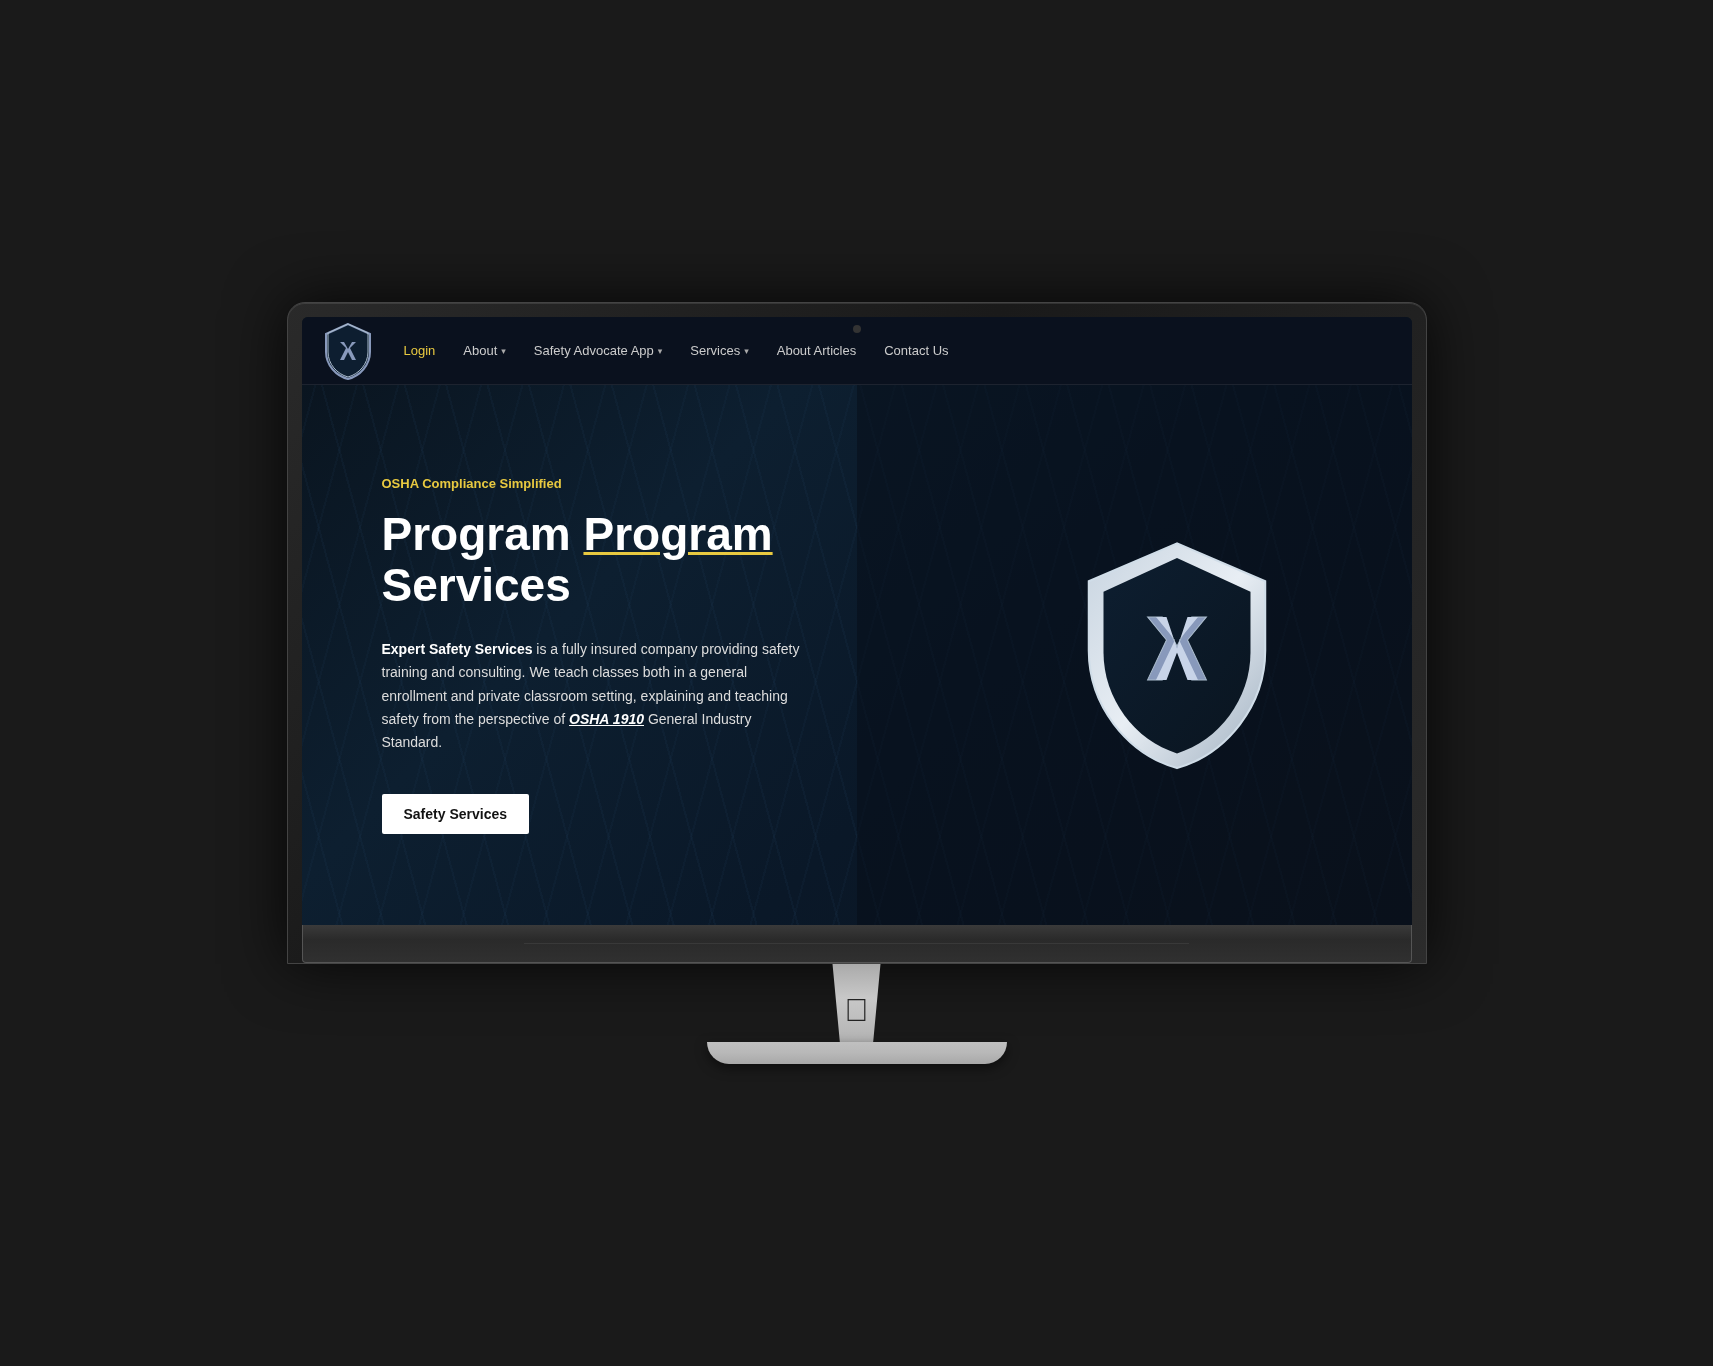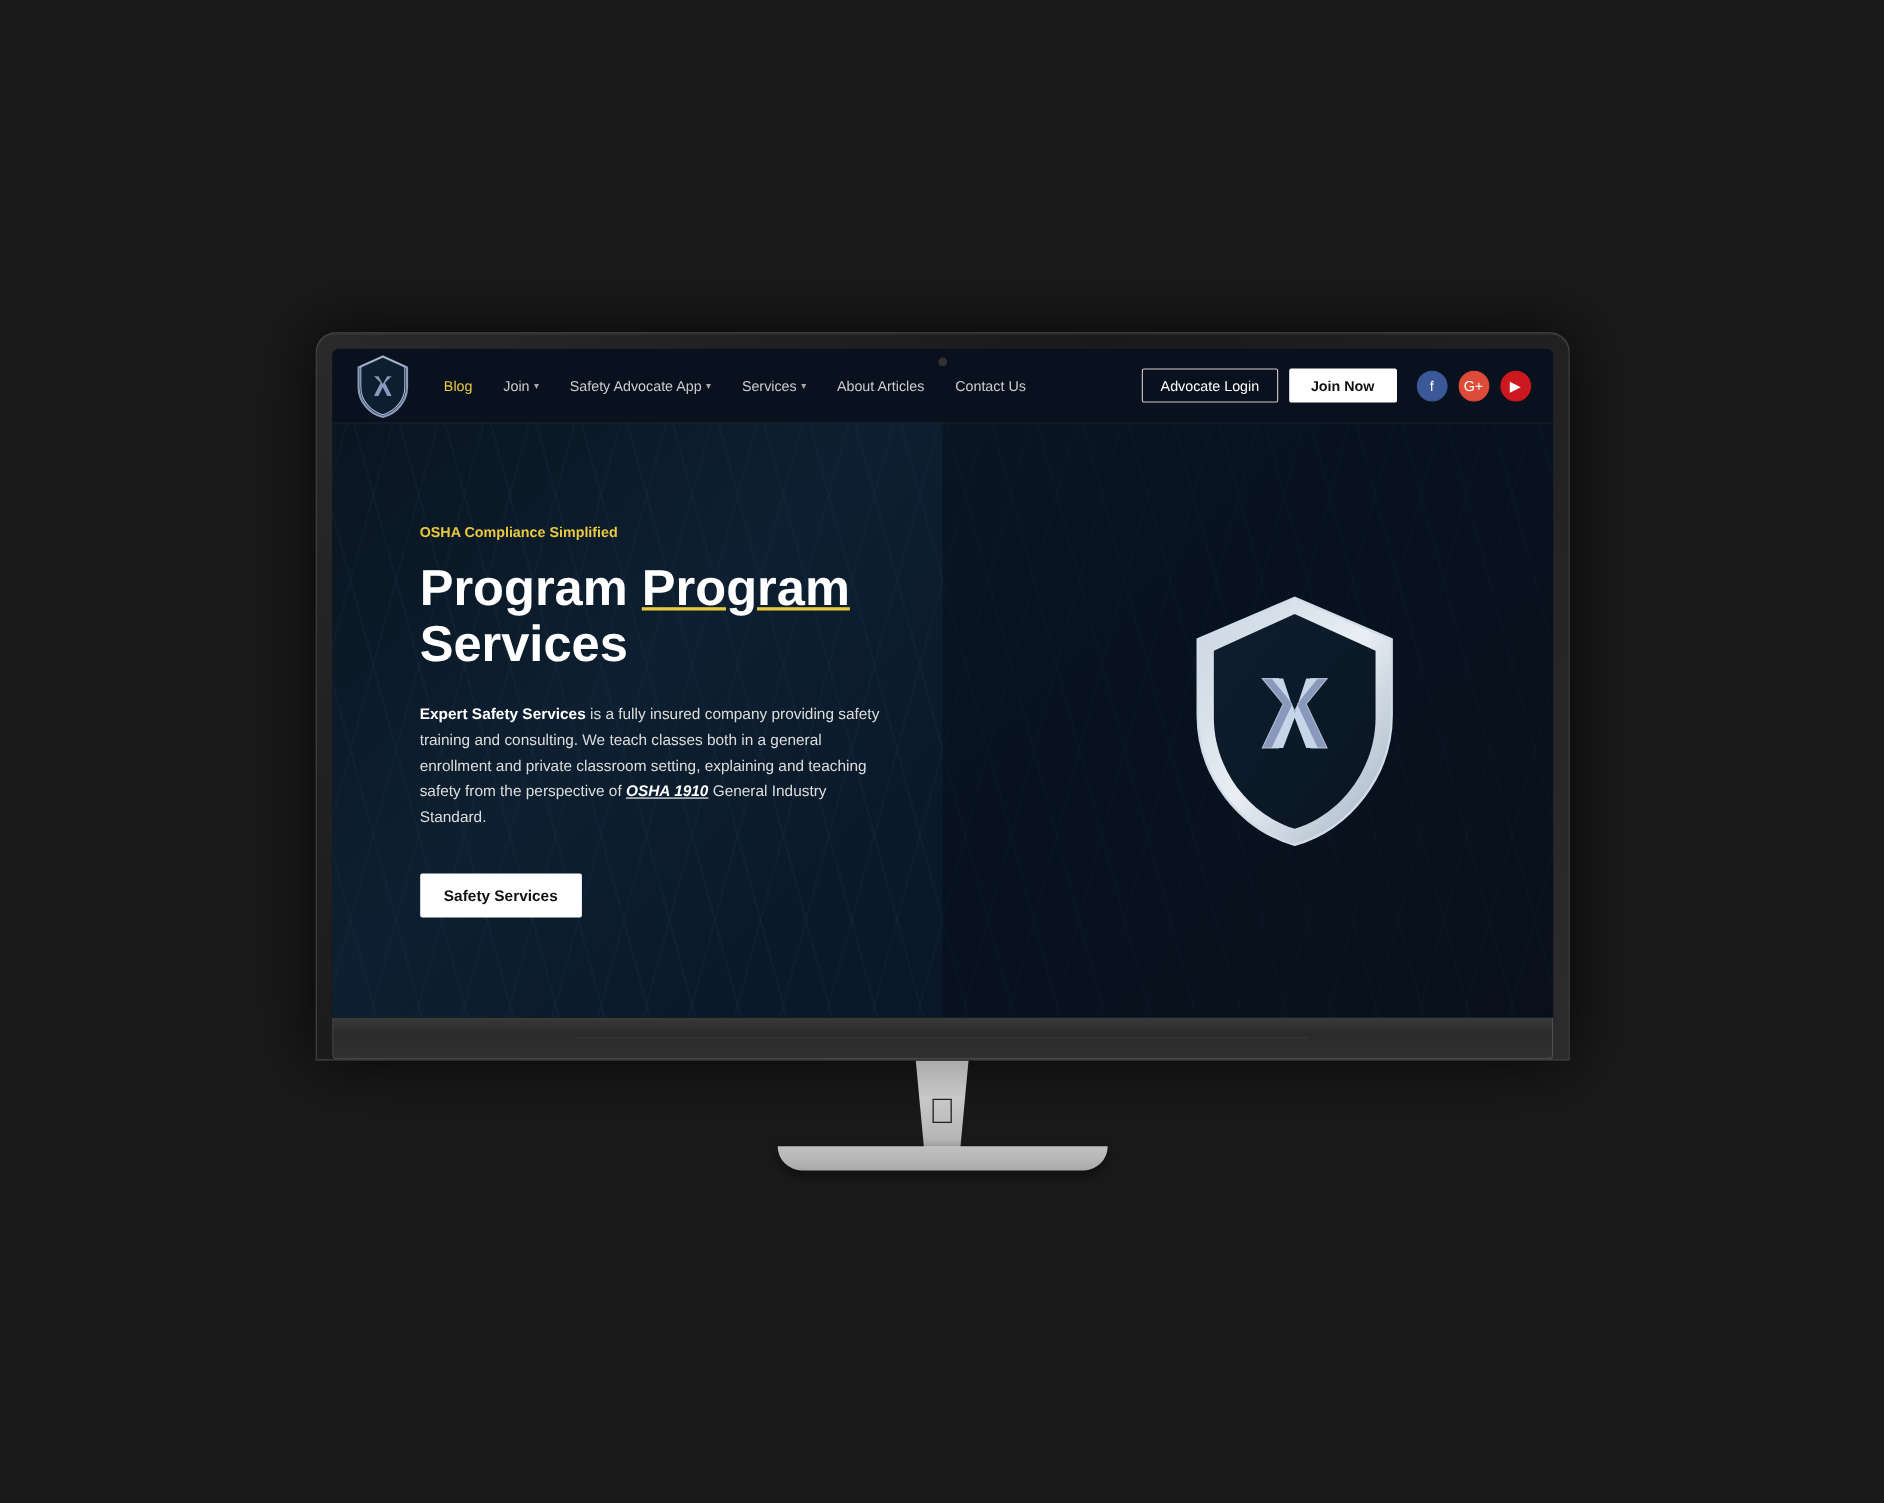--- a/index.html
+++ b/index.html
@@ -340,51 +340,42 @@
           <div class="logo-area">
             <svg class="logo-shield" viewBox="0 0 52 58" fill="none" xmlns="http://www.w3.org/2000/svg">
               <path d="M26 2L4 12V30C4 43 14 54 26 57C38 54 48 43 48 30V12L26 2Z" fill="#0d1e30" stroke="#8899bb" stroke-width="2"></path>
               <path d="M26 2L6 11V30C6 42 15 52 26 55C37 52 46 42 46 30V11L26 2Z" fill="none" stroke="#aabbcc" stroke-width="1"></path>
               <path d="M18 20L24 26L18 38H22L26 30L30 38H34L28 26L34 20H30L26 27L22 20Z" fill="#8899bb"></path>
             </svg>
           </div>
 
           <div class="nav-links">
             <div class="nav-item active">
-              <span>Blog</span>
+              <span>Login</span>
             </div>
             <div class="nav-item">
-              <span>Join</span>
+              <span>About</span>
               <span class="chevron">▾</span>
             </div>
             <div class="nav-item">
               <span>Safety Advocate App</span>
               <span class="chevron">▾</span>
             </div>
             <div class="nav-item">
               <span>Services</span>
               <span class="chevron">▾</span>
             </div>
             <div class="nav-item">
               <span>About Articles</span>
             </div>
             <div class="nav-item">
               <span>Contact Us</span>
             </div>
           </div>
 
-          <div class="nav-right">
-            <button class="btn-advocate-login">Advocate Login</button>
-            <button class="btn-join-now">Join Now</button>
-            <div class="social-icons">
-              <div class="social-icon facebook">f</div>
-              <div class="social-icon gplus">G+</div>
-              <div class="social-icon youtube">▶</div>
-            </div>
-          </div>
         </nav>
 
         <div class="hero">
           <div class="hero-bg"></div>
 
           <div class="hero-content">
             <div class="hero-tagline">OSHA Compliance Simplified</div>
             <h1 class="hero-title">
               <span>Program </span><span class="underline">Program</span><span> Services</span>
             </h1>

